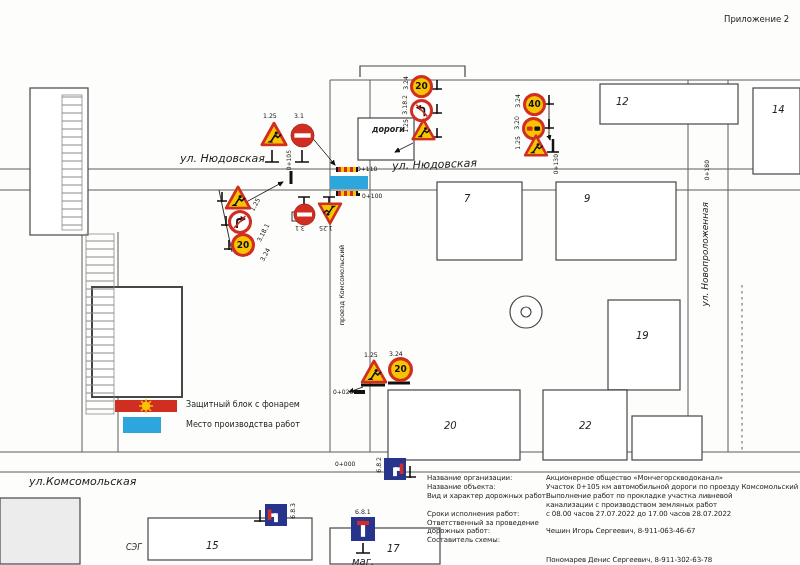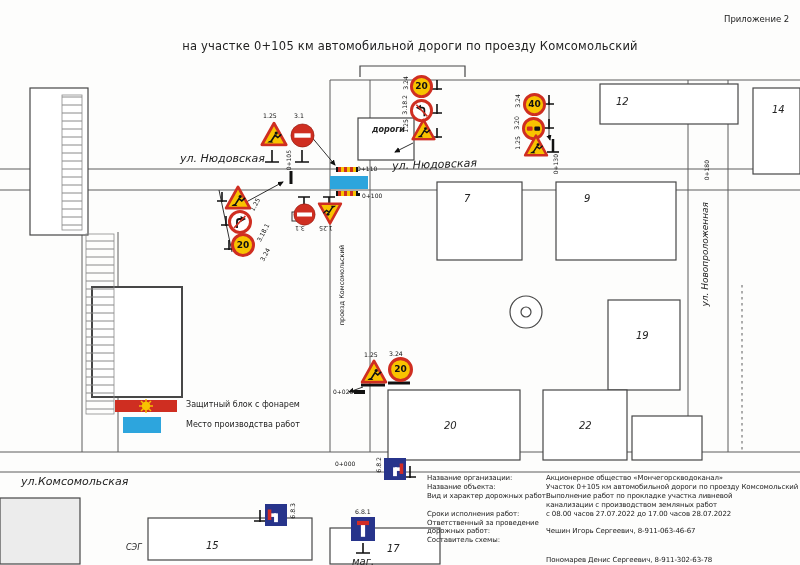--- a/index.html
+++ b/index.html
@@ -133,25 +133,24 @@
 
     <g>
       <rect x="354" y="390" width="11" height="4" fill="#111"></rect>
       <rect x="354" y="193" width="6" height="3" fill="#111"></rect>
       <rect x="292" y="212" width="9" height="9" fill="none" stroke="#333"></rect>
       <circle cx="296.5" cy="216.5" r="1.2" fill="#333"></circle>
     </g>
   </svg>
 
   <div class="abs annot" style="left:712px;top:14px">Приложение 2</div>
-  <div class="abs title" style="top:39px">на участке 0+105 км автомобильной дороги по проезду Комсомольский</div>
 
   <div class="abs street" style="left:180px;top:152px">ул. Нюдовская</div>
   <div class="abs street" style="left:392px;top:158px;transform:rotate(-2deg)">ул. Нюдовская</div>
-  <div class="abs street" style="left:21px;top:475px">ул.Комсомольская</div>
+  <div class="abs street" style="left:29px;top:475px">ул.Комсомольская</div>
   <div class="abs vup" style="left:338px;top:245px;font-size:6.5px;color:#222">проезд Комсомольский</div>
   <div class="abs vup street" style="left:700px;top:202px;font-size:9px">ул. Новопроложенная</div>
 
   <div class="abs bnum" style="left:464px;top:193px">7</div>
   <div class="abs bnum" style="left:584px;top:193px">9</div>
   <div class="abs bnum" style="left:616px;top:96px">12</div>
   <div class="abs bnum" style="left:772px;top:104px">14</div>
   <div class="abs bnum" style="left:636px;top:330px">19</div>
   <div class="abs bnum" style="left:444px;top:420px">20</div>
   <div class="abs bnum" style="left:579px;top:420px">22</div>

